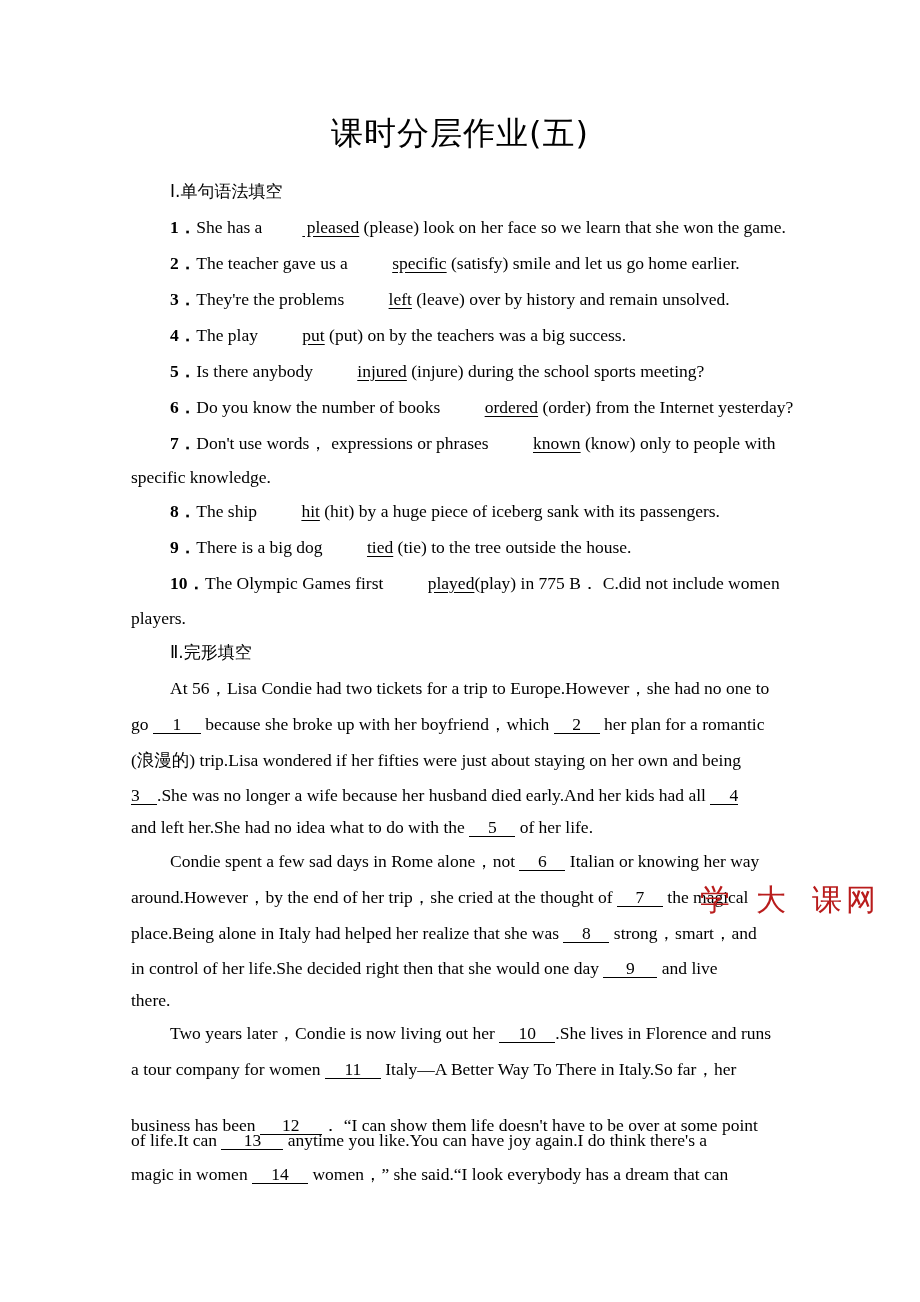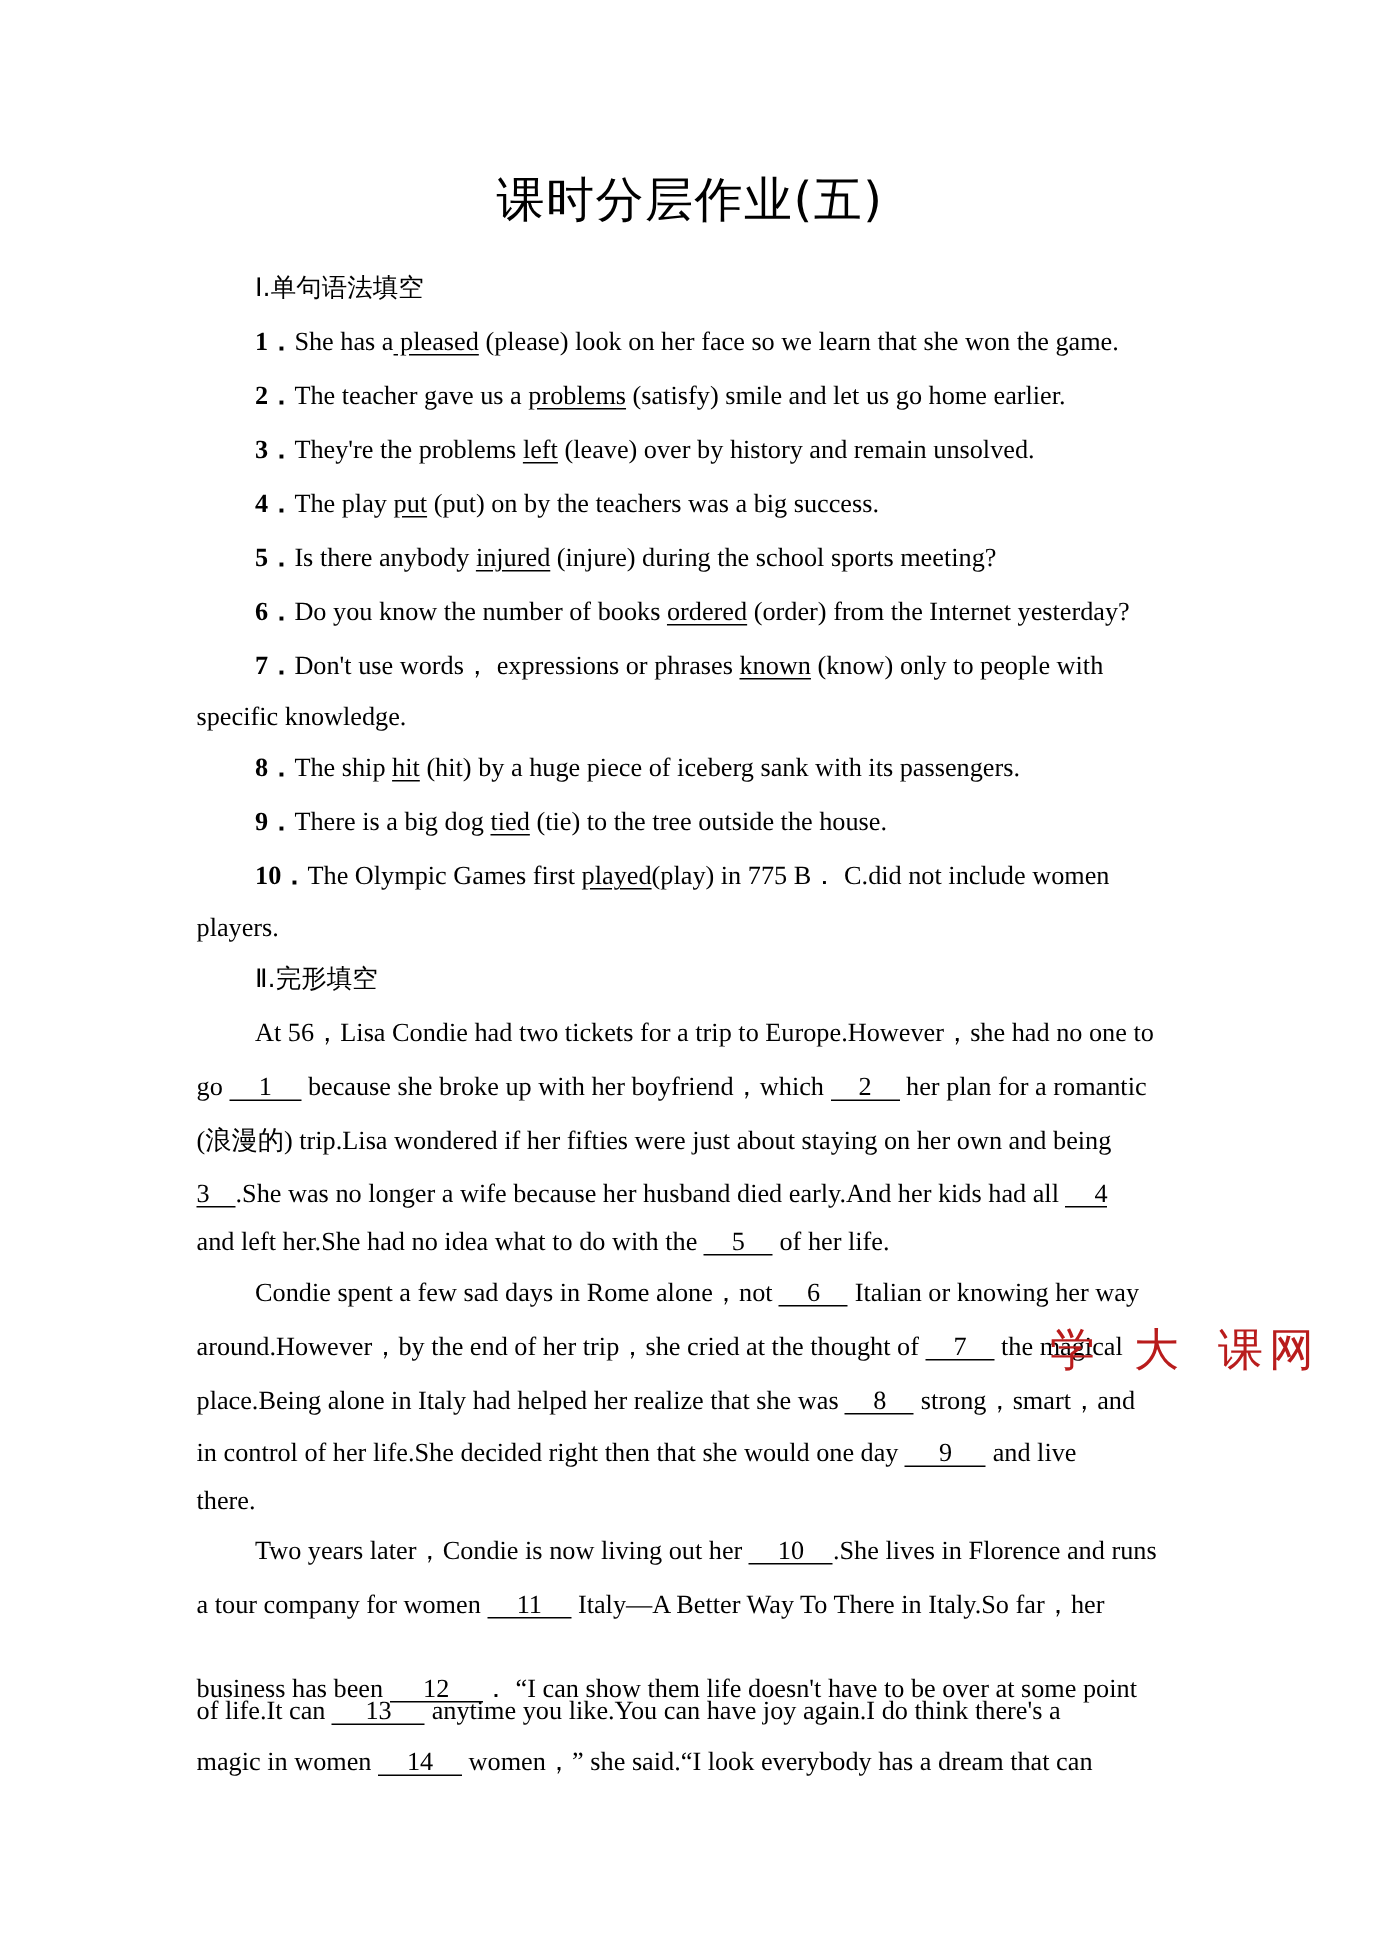--- a/index.html
+++ b/index.html
@@ -4,36 +4,36 @@
 <style>
   html, body { margin: 0; padding: 0; background: #ffffff; }
   body { width: 920px; height: 1302px; position: relative; overflow: hidden;
          font-family: "Liberation Serif", "DejaVu Serif", serif; color: #000; }
   .title { position: absolute; top: 112px; left: 0; width: 920px; text-align: center;
            font-family: "DejaVu Sans", sans-serif; font-size: 32px; letter-spacing: 1px; }
   .sec { position: absolute; left: 170px; font-family: "DejaVu Sans", sans-serif; font-size: 17px; }
   .line { position: absolute; left: 131px; font-size: 17.5px; white-space: nowrap; line-height: 22px; }
   .ind { left: 170px; }
   .num { font-weight: bold; }
-  .ans { text-decoration: underline; text-underline-offset: 3px; }
+  .ans { text-decoration: underline; text-underline-offset: 3px; margin-left: 40px; }
   .blank { display: inline-block; text-align: center; border-bottom: 1px solid #000; line-height: 18px; }
   .wm { position: absolute; left: 700px; top: 880px; font-family: Liberation Mono, monospace;
         font-size: 30px; color: #b91c1c; letter-spacing: 4px; }
 </style>
 </head>
 <body>
 
 <div class="title">课时分层作业(五)</div>
 <div class="sec" style="top:180px;">Ⅰ.单句语法填空</div>
 
 <div class="line ind" style="top:216px;">
   <span class="num">1．</span><span>She has a</span><span class="ans"> pleased</span><span> (please) look on her face so we learn that she won the game.</span>
 </div>
 <div class="line ind" style="top:252px;">
-  <span class="num">2．</span><span>The teacher gave us a </span><span class="ans">problems</span><span> (satisfy) smile and let us go home earlier.</span>
+  <span class="num">2．</span><span>The teacher gave us a </span><span class="ans">specific</span><span> (satisfy) smile and let us go home earlier.</span>
 </div>
 <div class="line ind" style="top:288px;">
   <span class="num">3．</span><span>They're the problems </span><span class="ans">left</span><span> (leave) over by history and remain unsolved.</span>
 </div>
 <div class="line ind" style="top:324px;">
   <span class="num">4．</span><span>The play </span><span class="ans">put</span><span> (put) on by the teachers was a big success.</span>
 </div>
 <div class="line ind" style="top:360px;">
   <span class="num">5．</span><span>Is there anybody </span><span class="ans">injured</span><span> (injure) during the school sports meeting?</span>
 </div>

